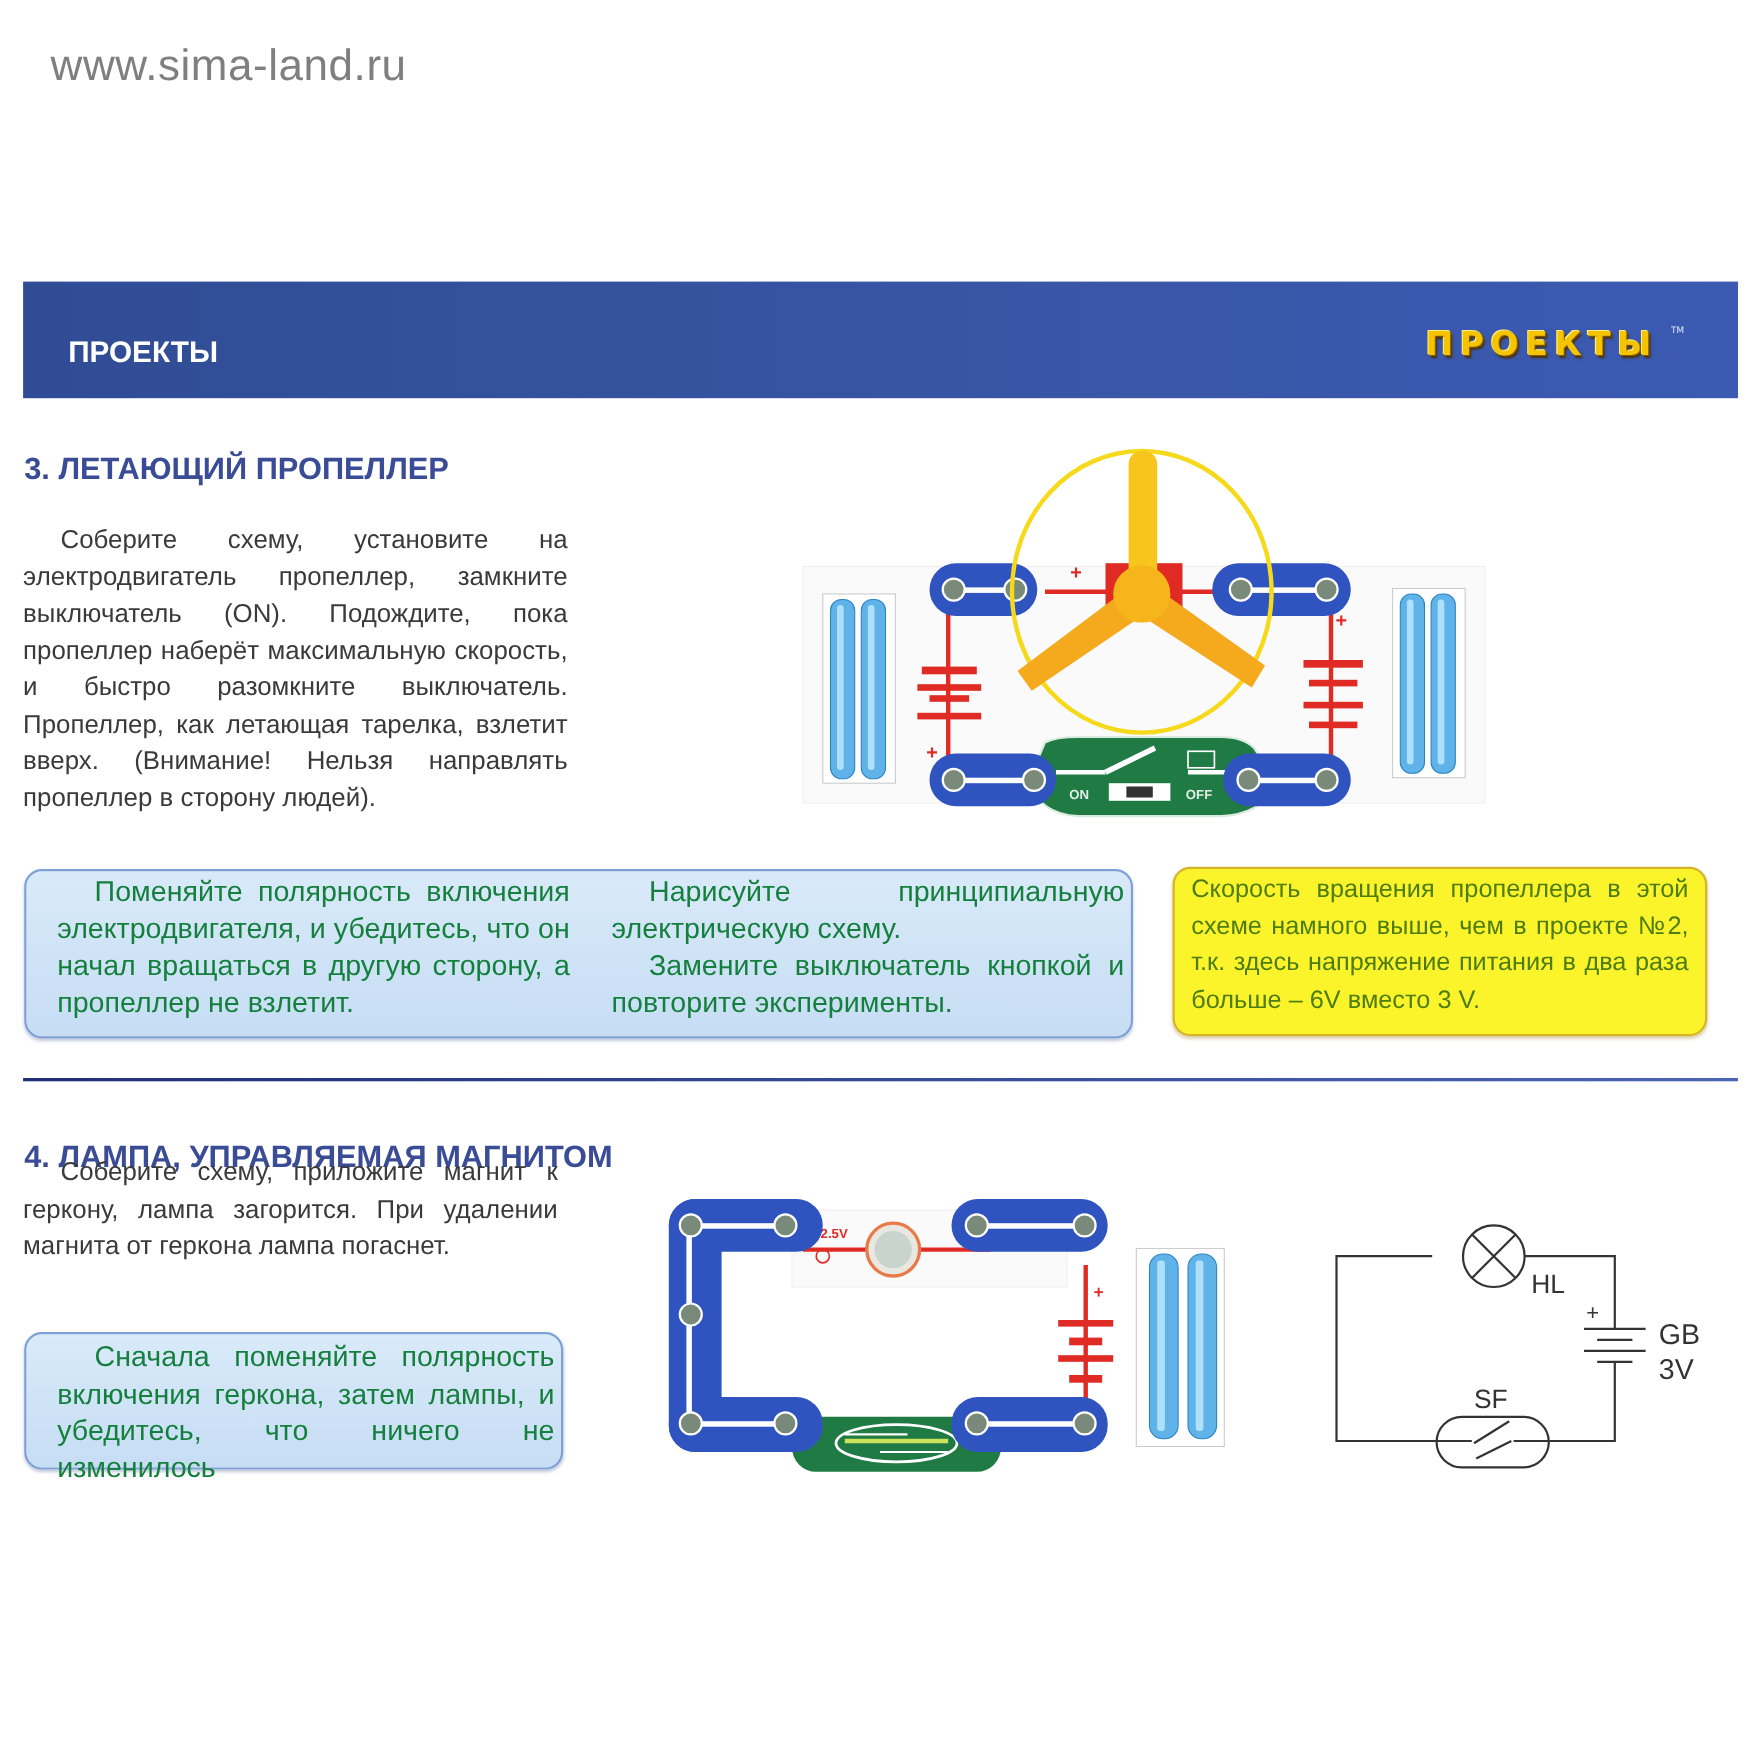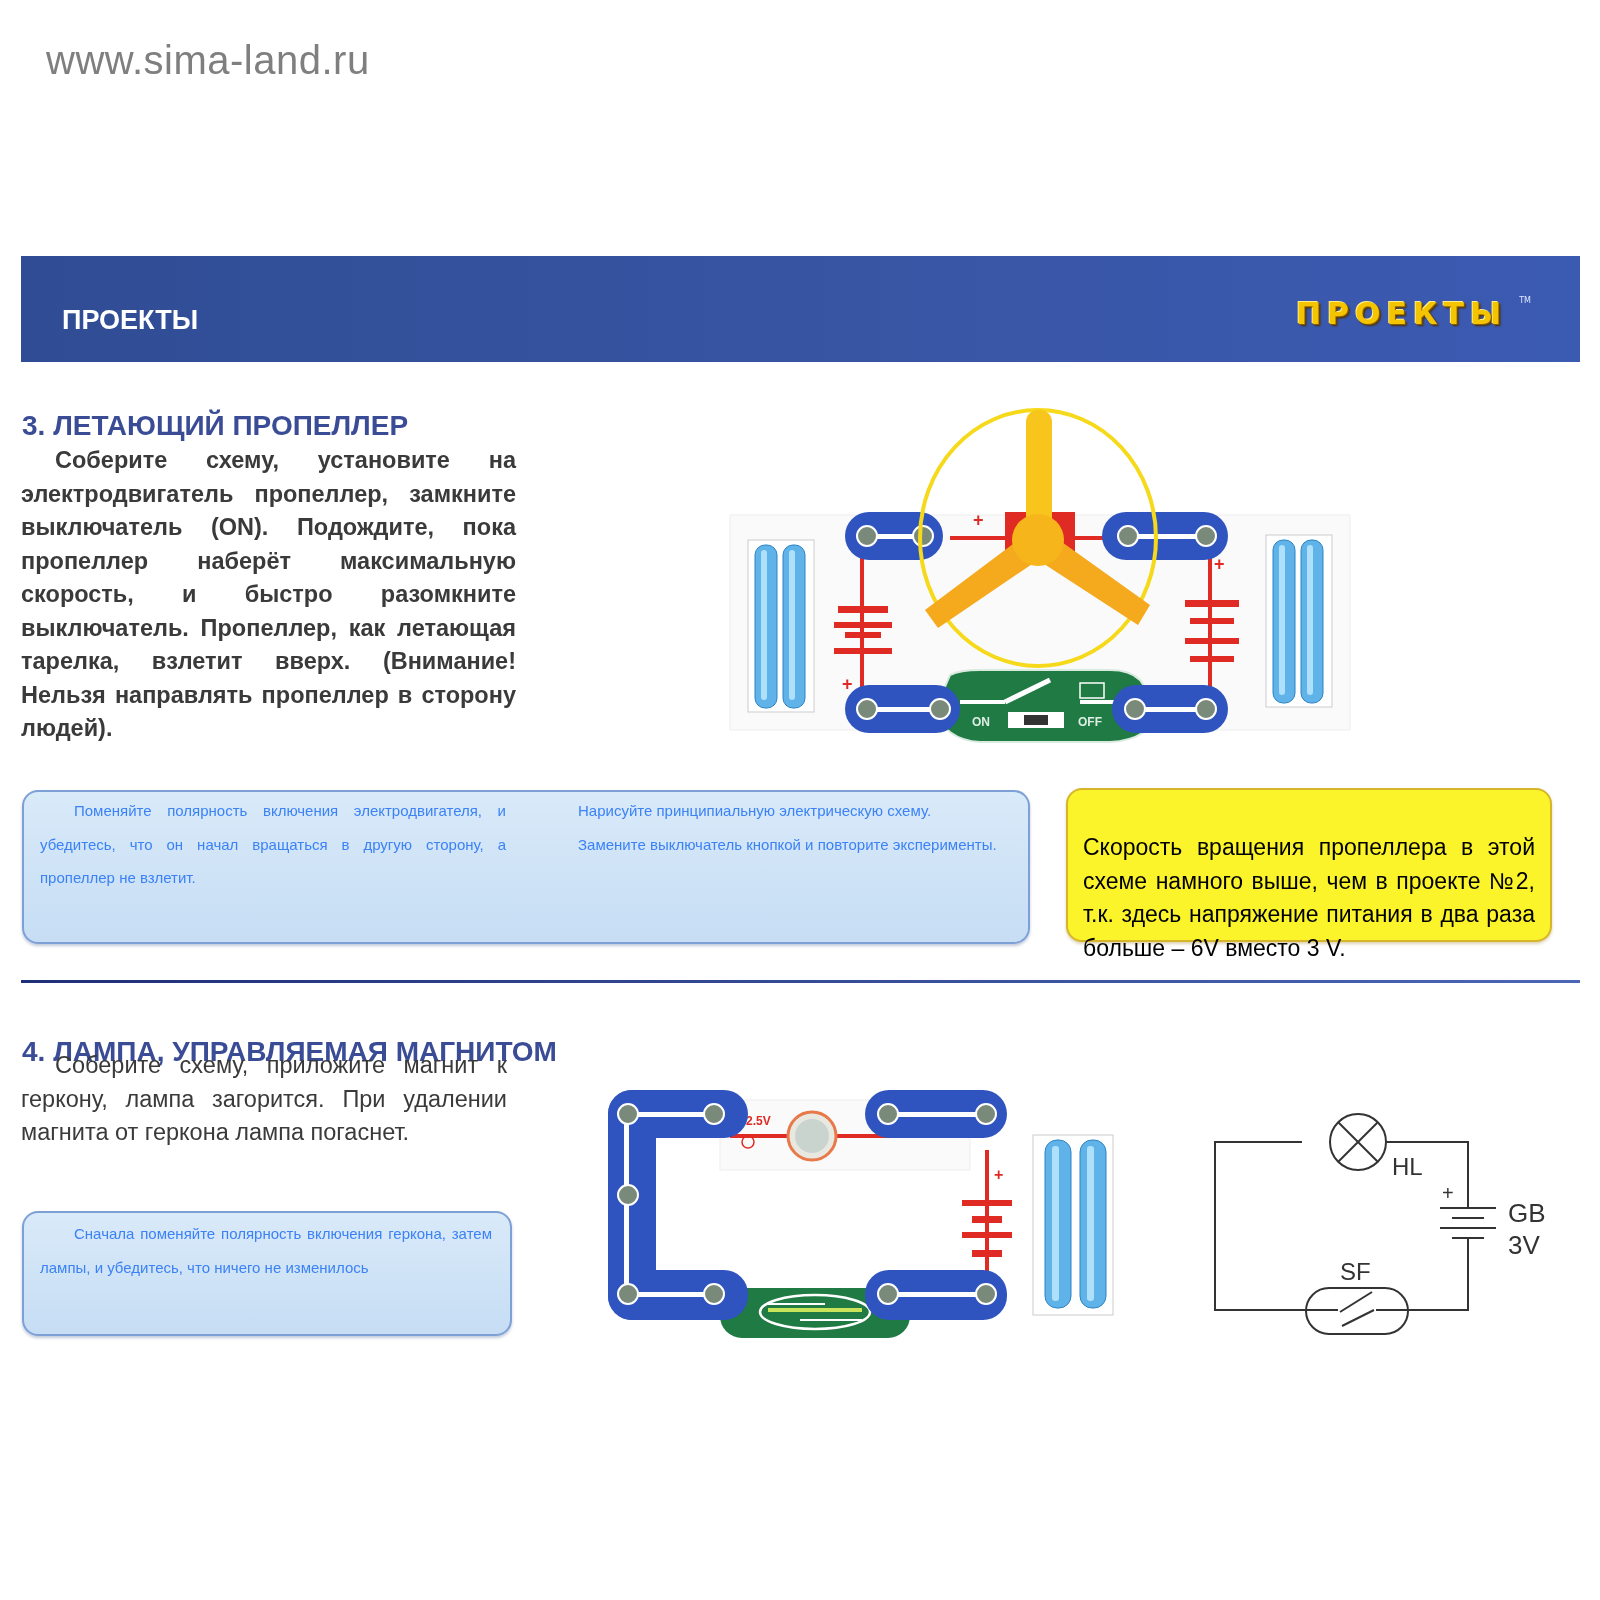--- a/index.html
+++ b/index.html
@@ -7,37 +7,37 @@
   .abs{position:absolute;}
   .watermark{left:46px;top:38px;font-size:40px;color:#7f7f7f;letter-spacing:0.5px;}
   .banner{left:21px;top:256px;width:1559px;height:106px;background:linear-gradient(90deg,#2f4c94 0%,#3956a6 60%,#3b5ab2 100%);}
   .banner-title{left:62px;top:305px;font-size:27px;font-weight:bold;color:#ffffff;}
   .brand{left:1296px;top:296px;font-size:30px;font-weight:900;letter-spacing:6px;color:#f5c400;text-shadow:1px 1px 0 #8a5a00,-1px -1px 0 #ffee88,2px 2px 2px #4a3000;font-family:"DejaVu Sans",sans-serif;}
   .brand sup{font-size:8px;color:#dfe6ff;letter-spacing:0;text-shadow:none;font-weight:normal;vertical-align:top;margin-left:12px;}
   .h2{font-size:28px;font-weight:bold;color:#3a4c96;}
   .body-text{font-size:23.5px;line-height:33.5px;color:#3a3a3a;text-align:justify;text-align-last:left;}
   .body-text .ind{display:inline-block;width:34px;}
   .note-blue{background:linear-gradient(180deg,#d9eaf9 0%,#c6ddf4 100%);border:2px solid #7da0d6;border-radius:16px;box-shadow:0 2px 3px rgba(80,100,150,.35);}
-  .note-text{font-size:15px;line-height:33.5px;color:#3b82f6;text-align:justify;text-align-last:left;}
+  .note-text{font-size:26px;line-height:33.5px;color:#15803d;text-align:justify;text-align-last:left;margin-left:12px;}
   .note-yellow{background:#fbf42a;border:2px solid #d7b52a;border-radius:16px;box-shadow:0 2px 3px rgba(160,130,40,.35);}
-  .note-text-y{font-size:23px;line-height:33.5px;color:#000000;text-align:justify;text-align-last:left;margin-top:40px;}
+  .note-text-y{font-size:23px;line-height:33.5px;color:#4d7c0f;text-align:justify;text-align-last:left;}
   .divider{left:21px;top:980px;width:1559px;height:3px;background:linear-gradient(90deg,#1f2f78,#4b66b4);}
   svg text{font-family:"Liberation Sans",sans-serif;}
 </style>
 </head>
 <body>
 
 <div class="abs watermark">www.sima-land.ru</div>
 
 <div class="abs banner"></div>
 <div class="abs banner-title">ПРОЕКТЫ</div>
 <div class="abs brand"><span>ПРОЕКТЫ</span><sup>TM</sup></div>
 
 <div class="abs h2" style="left:22px;top:410px;">3. ЛЕТАЮЩИЙ ПРОПЕЛЛЕР</div>
-<div class="abs body-text" style="left:21px;top:444px;width:495px;font-weight:bold;"><span class="ind"></span><span>Соберите схему, установите на электродвигатель пропеллер, замкните выключатель (ON). Подождите, пока пропеллер наберёт максимальную скорость, и быстро разомкните выключатель. Пропеллер, как летающая тарелка, взлетит вверх. (Внимание! Нельзя направлять пропеллер в сторону людей).</span></div>
+<div class="abs body-text" style="left:21px;top:474px;width:495px;"><span class="ind"></span><span>Соберите схему, установите на электродвигатель пропеллер, замкните выключатель (ON). Подождите, пока пропеллер наберёт максимальную скорость, и быстро разомкните выключатель. Пропеллер, как летающая тарелка, взлетит вверх. (Внимание! Нельзя направлять пропеллер в сторону людей).</span></div>
 
 <svg class="abs" style="left:720px;top:400px;" width="640" height="360" viewBox="0 0 640 360">
 
   <rect x="10" y="115" width="620" height="215" fill="#fafafa" stroke="#eeeeee"></rect>
 
   <g>
     <rect x="28" y="140" width="66" height="172" fill="#ffffff" stroke="#cccccc"></rect>
     <rect x="35" y="145" width="22" height="163" rx="10" fill="#5fb3e8" stroke="#2d84c4"></rect>
     <rect x="63" y="145" width="22" height="163" rx="10" fill="#5fb3e8" stroke="#2d84c4"></rect>
     <rect x="41" y="150" width="6" height="150" rx="3" fill="#aee0fb"></rect>

